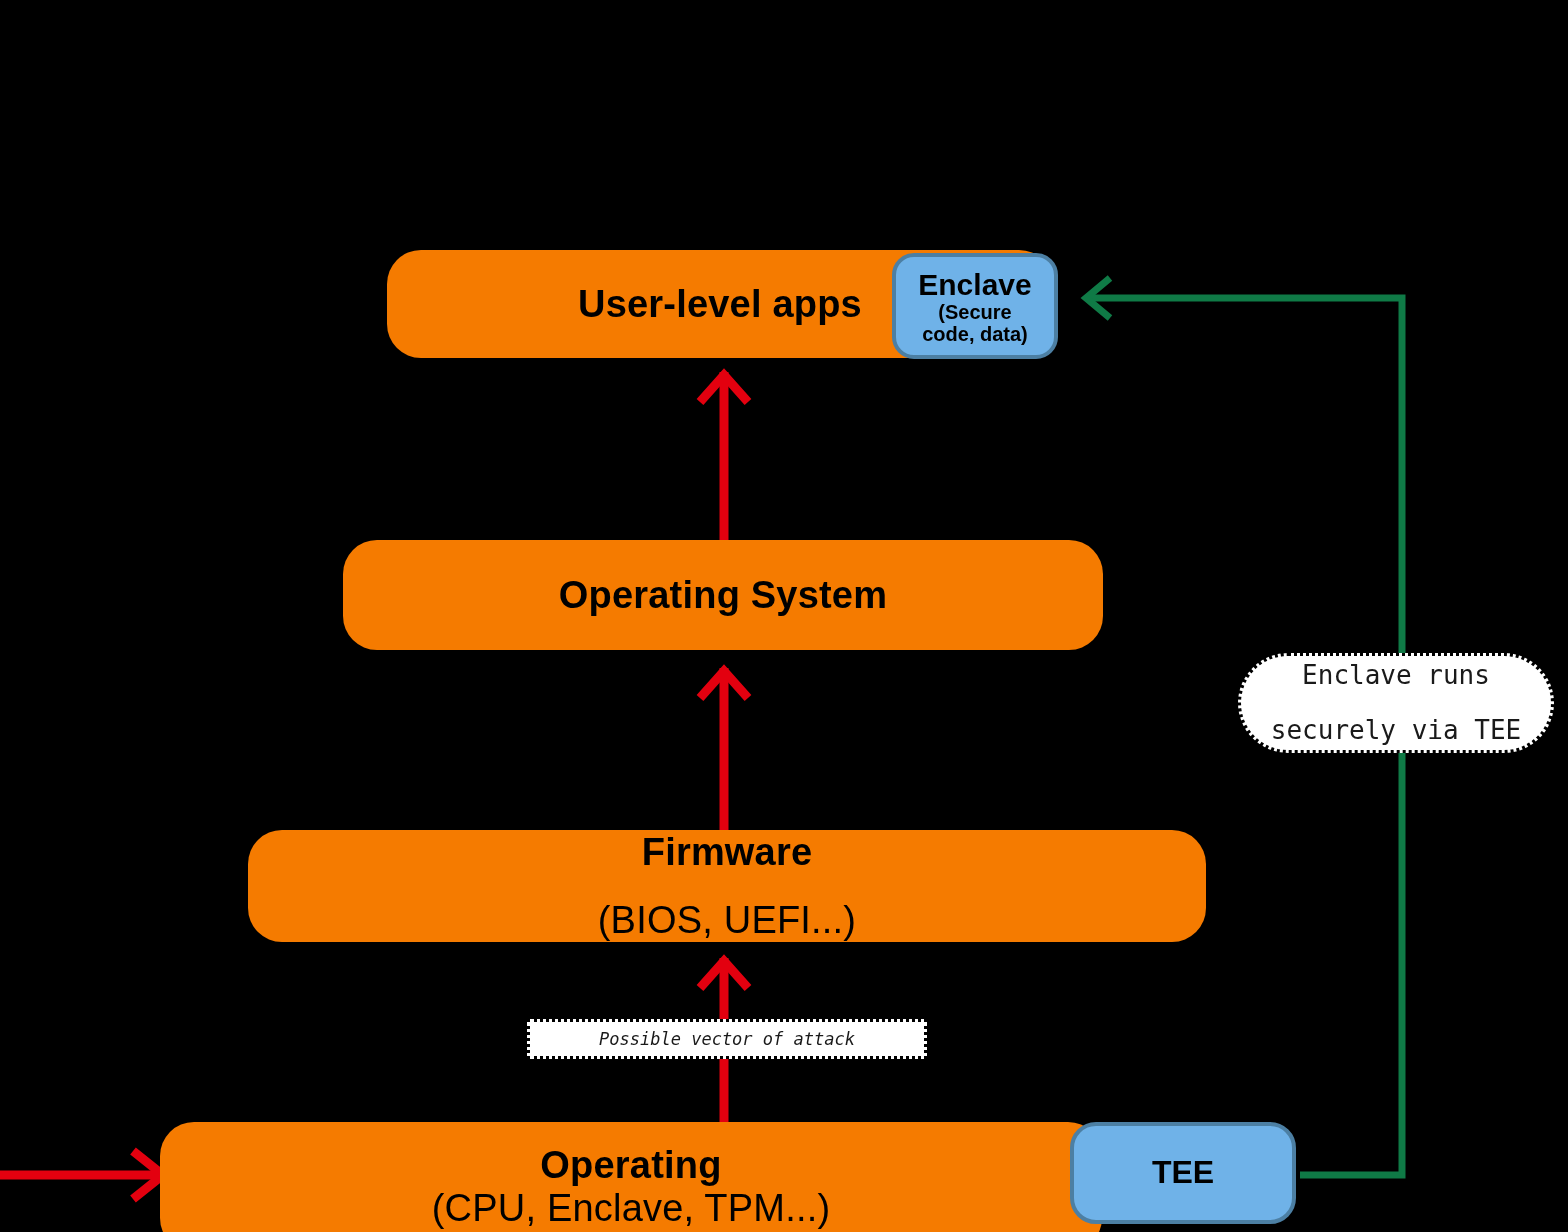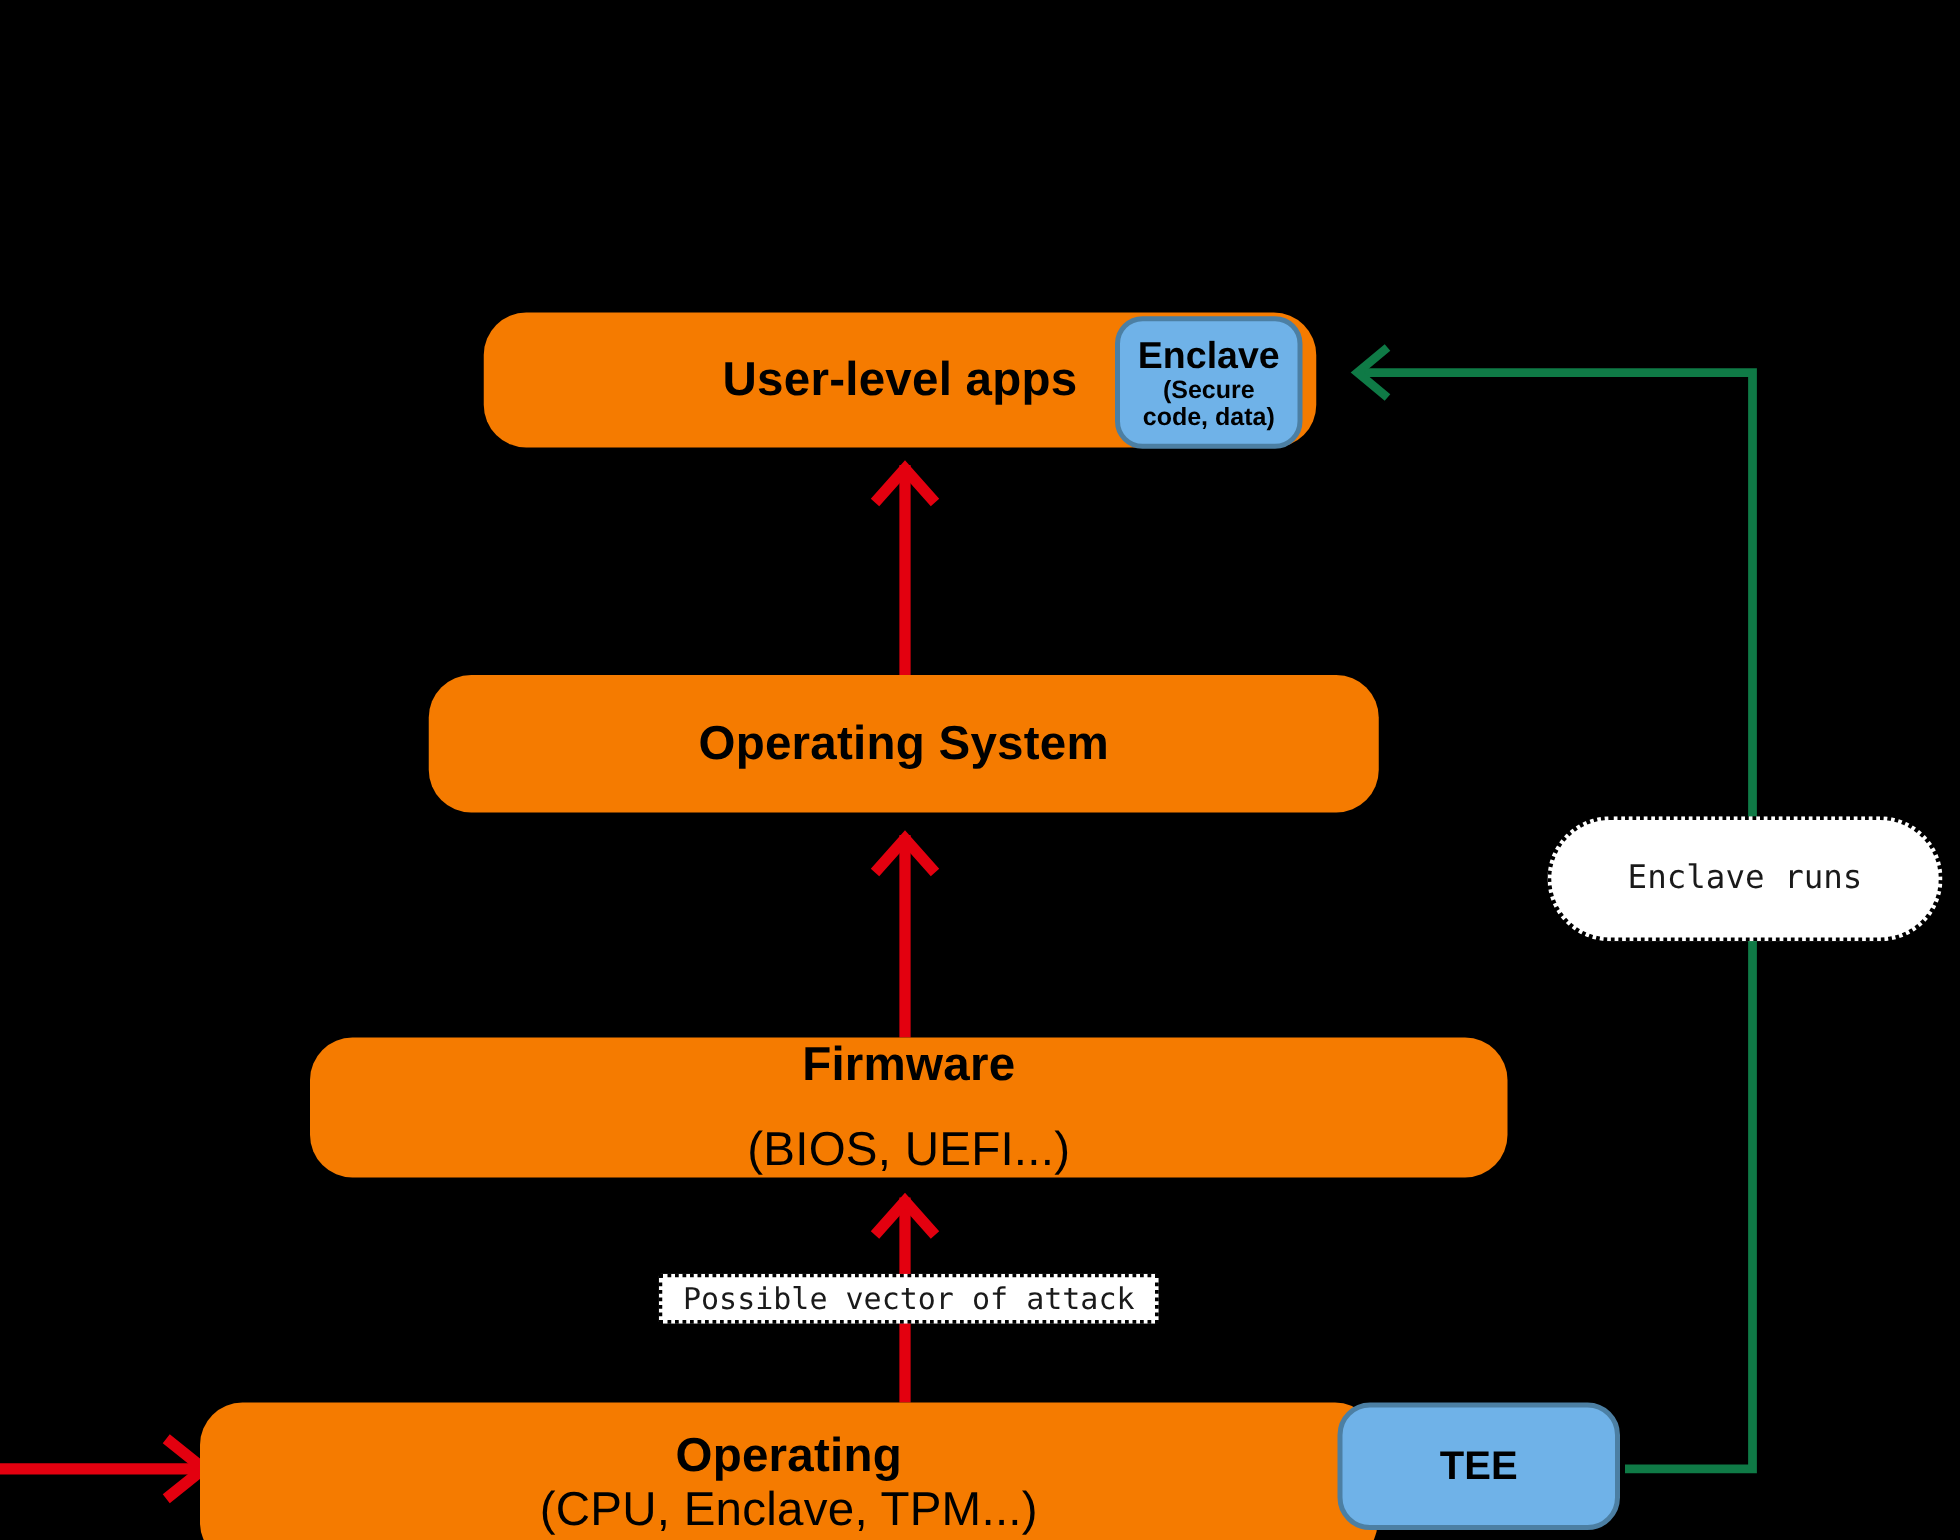--- a/index.html
+++ b/index.html
@@ -54,21 +54,21 @@
     display: flex;
     flex-direction: column;
     align-items: center;
     justify-content: center;
     color: #000000;
     box-sizing: border-box;
     text-align: center;
     line-height: 1.1;
   }
   #box-enclave {
-    left: 892px; top: 253px; width: 150px; height: 106px;
+    left: 892px; top: 253px; width: 166px; height: 106px;
     border-radius: 22px;
   }
   #box-enclave .title { font-weight: bold; font-size: 30px; }
   #box-enclave .sub   { font-weight: bold; font-size: 20px; padding: 0 16px; }
 
   #box-tee {
     left: 1070px; top: 1122px; width: 226px; height: 102px;
     border-radius: 26px;
   }
   #box-tee .title { font-weight: bold; font-size: 32px; }
@@ -84,21 +84,22 @@
     flex-direction: column;
     align-items: center;
     justify-content: center;
     box-sizing: border-box;
     text-align: center;
     line-height: 1.35;
   }
   #callout-attack {
     left: 527px; top: 1019px; width: 400px; height: 40px;
     border-radius: 2px;
-    font-size: 24px;
+    font-size: 17px;
+    font-style: italic;
   }
   #callout-enclave-runs {
     left: 1238px; top: 653px; width: 316px; height: 100px;
     border-radius: 50px;
     font-size: 26px;
     gap: 20px;
   }
   #callout-enclave-runs .l1,
   #callout-enclave-runs .l2 { display: block; white-space: nowrap; }
 
@@ -169,15 +170,16 @@
   <div class="blue-box" id="box-tee">
     <span class="title">TEE</span>
   </div>
 
   <div class="callout" id="callout-attack">
     <span>Possible vector of attack</span>
   </div>
 
   <div class="callout" id="callout-enclave-runs">
     <span class="l1">Enclave runs</span>
+    <span class="l2">securely via TEE</span>
   </div>
 
 </div>
 
 </body></html>

